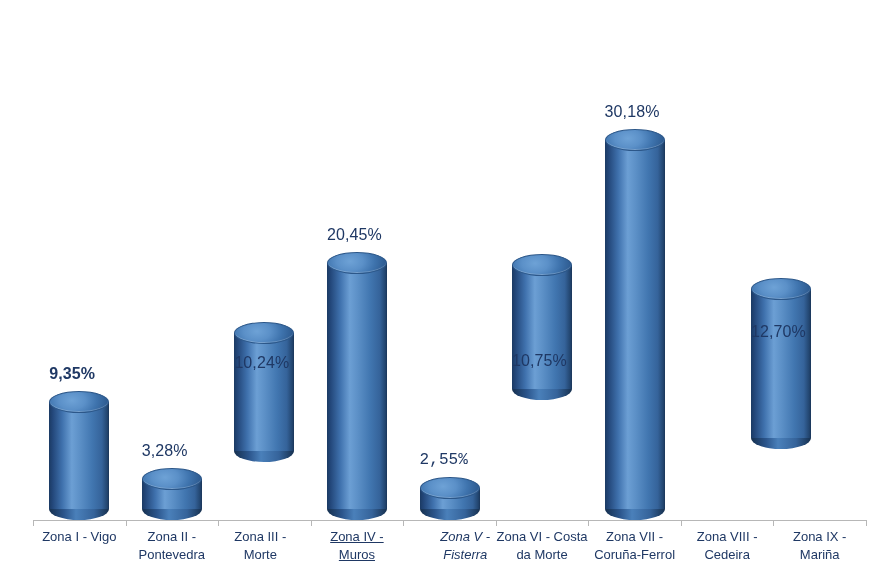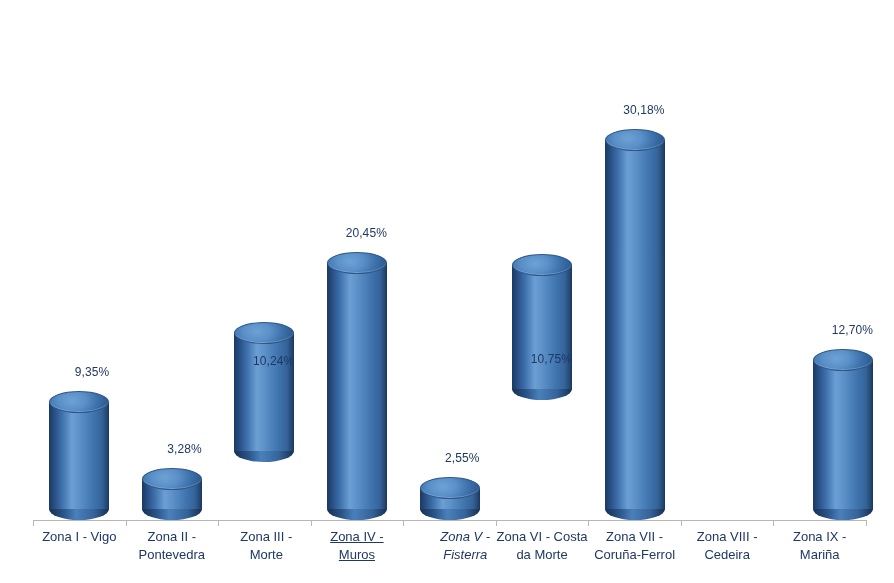--- a/index.html
+++ b/index.html
@@ -32,22 +32,22 @@
   .bar-slot {
     position: absolute;
     bottom: 0;
     top: 0;
   }
 
   
   .value-label {
     position: absolute;
     width: 100%;
-    text-align: right;
-    font-size: 12px;
+    text-align: left;
+    font-size: 16px;
     color: #1F3864;
     letter-spacing: .1px;
     white-space: nowrap;
   }
 
   
   .cylinder {
     position: absolute;
     bottom: 0;
     left: 0;
@@ -138,21 +138,21 @@
   }
   .cat-label .ln { display: block; }
 </style>
 </head>
 <body>
 
 <div id="chart-root">
 
   <div class="plot-area">
 
-  <div class="bar-slot" style="left: 49.2778px; width: 60px; top: 0px; height: 520px;">
+  <div class="bar-slot" style="left: 49.2778px; width: 60px; top: 0px; height: 520px; font-weight: bold;">
         <div class="cylinder" title="Zona I - Vigo: 9,35%" style="height: 129px;">
           <div class="cyl-bottom"></div>
           <div class="cyl-body"></div>
           <div class="cyl-top"></div>
         </div>
         <div class="value-label" style="top: 365px;">9,35%</div>
       </div>
       <div class="bar-slot" style="left: 141.833px; width: 60px; top: 0px; height: 520px;">
         <div class="cylinder" title="Zona II - Pontevedra: 3,28%" style="height: 52px;">
           <div class="cyl-bottom"></div>
@@ -176,60 +176,60 @@
           <div class="cyl-top"></div>
         </div>
         <div class="value-label" style="top: 226px;">20,45%</div>
       </div>
       <div class="bar-slot" style="left: 419.5px; width: 60px; top: 0px; height: 520px;">
         <div class="cylinder" title="Zona V - Fisterra: 2,55%" style="height: 43px;">
           <div class="cyl-bottom"></div>
           <div class="cyl-body"></div>
           <div class="cyl-top"></div>
         </div>
-        <div class="value-label" style="top: 451px;">2,55%</div>
+        <div class="value-label" style="top: 451px; font-family: Liberation Mono, monospace;">2,55%</div>
       </div>
       <div class="bar-slot" style="left: 512.056px; width: 60px; top: 4px; height: 396px;">
         <div class="cylinder" title="Zona VI - Costa da Morte: 10,75%" style="height: 146px;">
           <div class="cyl-bottom"></div>
           <div class="cyl-body"></div>
           <div class="cyl-top"></div>
         </div>
         <div class="value-label" style="top: 348px;">10,75%</div>
       </div>
       <div class="bar-slot" style="left: 604.611px; width: 60px; top: 0px; height: 520px;">
         <div class="cylinder" title="Zona VII - Coruña-Ferrol: 30,18%" style="height: 391px;">
           <div class="cyl-bottom"></div>
           <div class="cyl-body"></div>
           <div class="cyl-top"></div>
         </div>
         <div class="value-label" style="top: 103px;">30,18%</div>
       </div>
-      <div class="bar-slot" style="left: 813px; width: 60px; top: 0px; height: 520px;">
+      <div class="bar-slot" style="left: 751px; width: 60px; top: 0px; height: 449px;">
         <div class="cylinder" title="Zona IX - Mariña: 12,70%" style="height: 171px;">
           <div class="cyl-bottom"></div>
           <div class="cyl-body"></div>
           <div class="cyl-top"></div>
         </div>
         <div class="value-label" style="top: 323px;">12,70%</div>
       </div>
     </div>
 
   <div class="axis-line"></div>
 
   <div class="cat-labels">
 
   <div class="cat-label" style="left: 33px; width: 92.5556px;">
         <span class="ln">Zona I - Vigo</span>
       </div>
       <div class="cat-label" style="left: 125.556px; width: 92.5556px;">
         <span class="ln">Zona II -</span>
         <span class="ln">Pontevedra</span>
       </div>
-      <div class="cat-label" style="left: 220px; width: 92.5556px;">
+      <div class="cat-label" style="left: 214px; width: 92.5556px;">
         <span class="ln">Zona III -</span>
         <span class="ln">Morte</span>
       </div>
       <div class="cat-label" style="left: 310.667px; width: 92.5556px; text-decoration: underline;">
         <span class="ln">Zona IV -</span>
         <span class="ln">Muros</span>
       </div>
       <div class="cat-label" style="left: 419px; width: 92.5556px; font-style: italic;">
         <span class="ln">Zona V -</span>
         <span class="ln">Fisterra</span>

